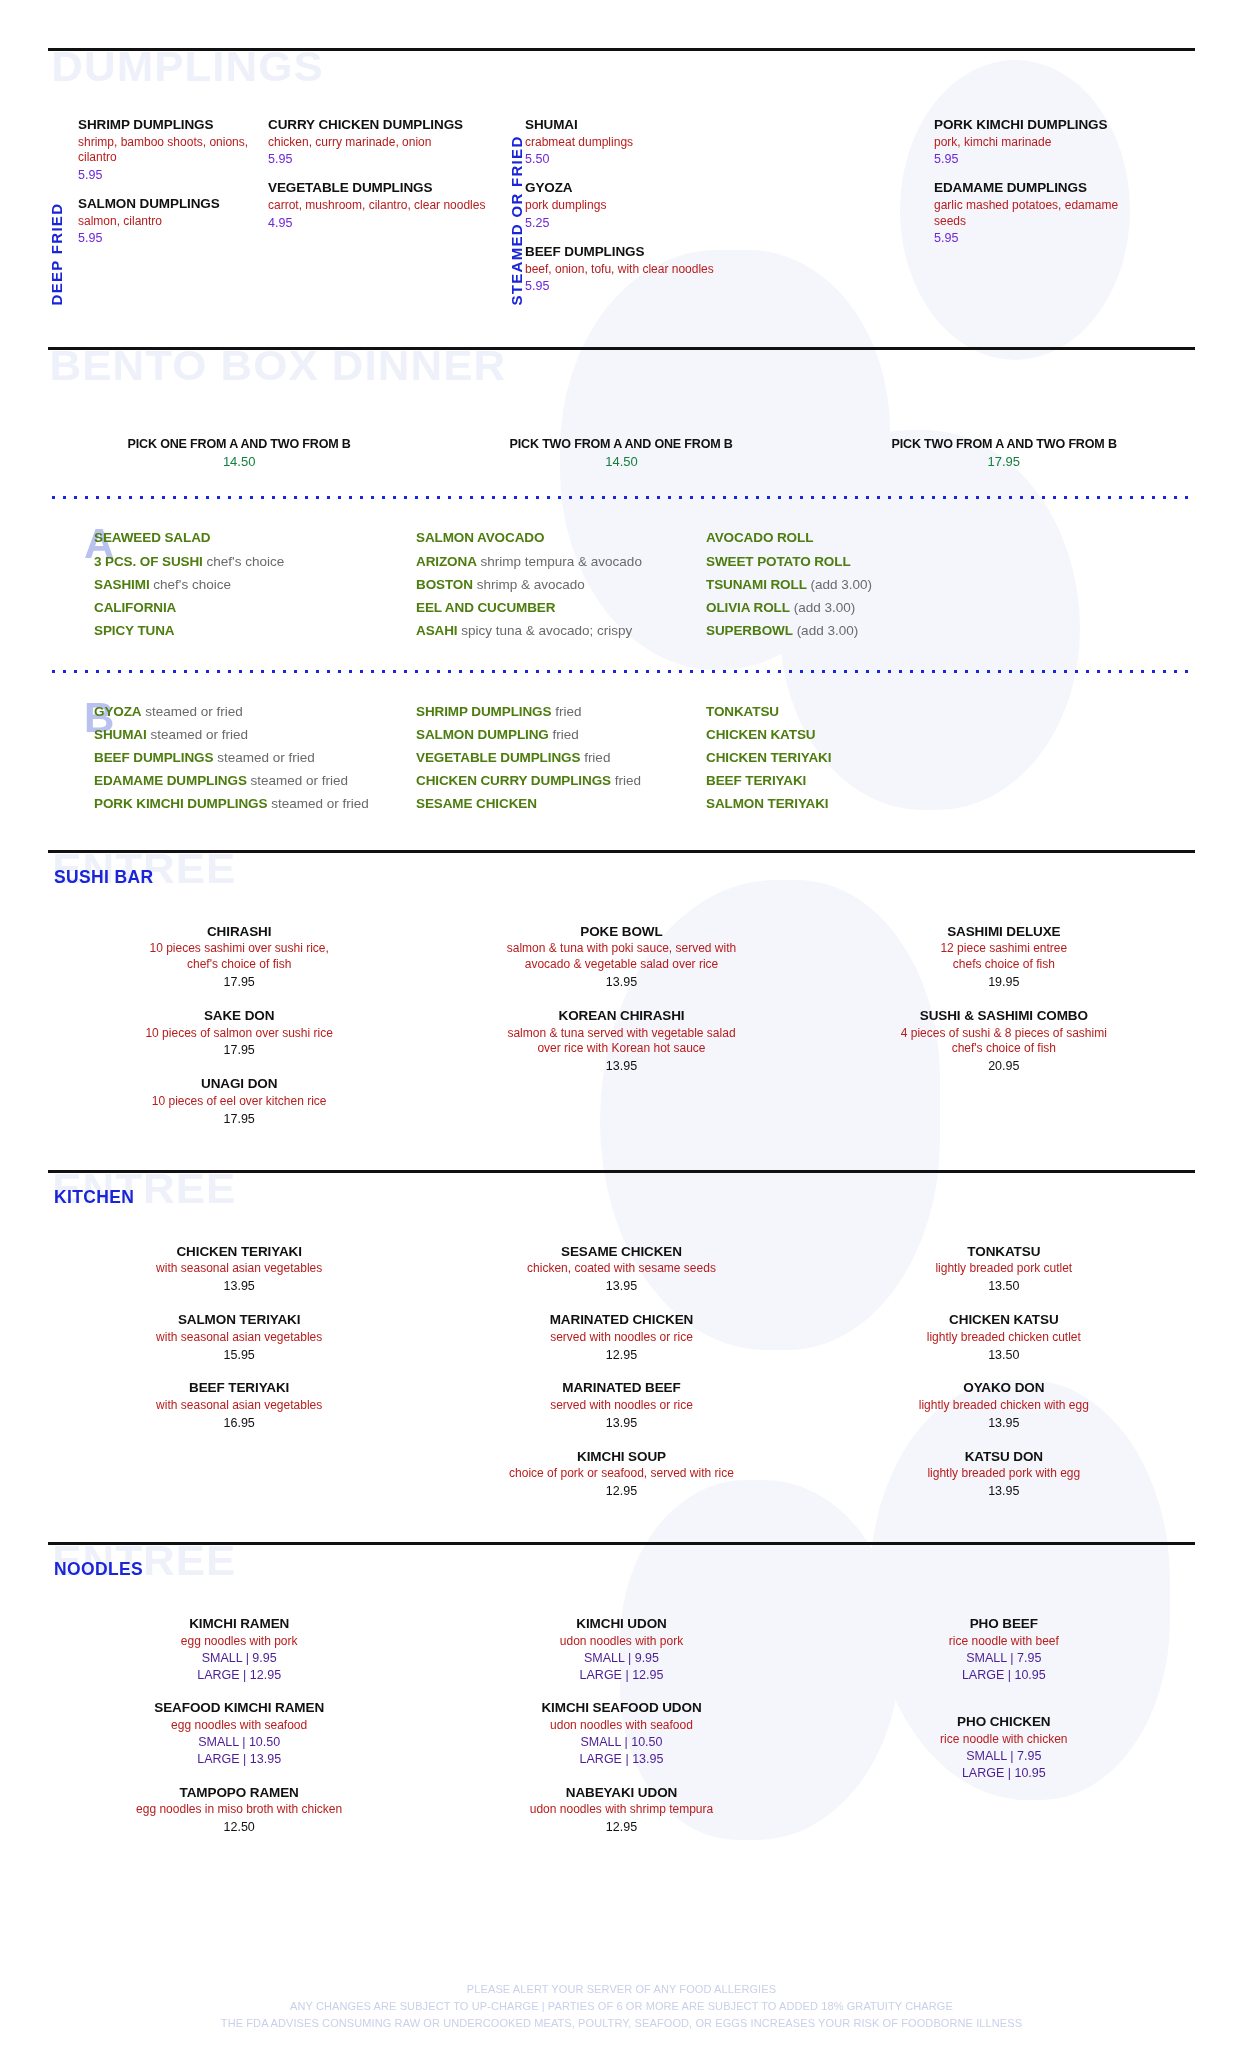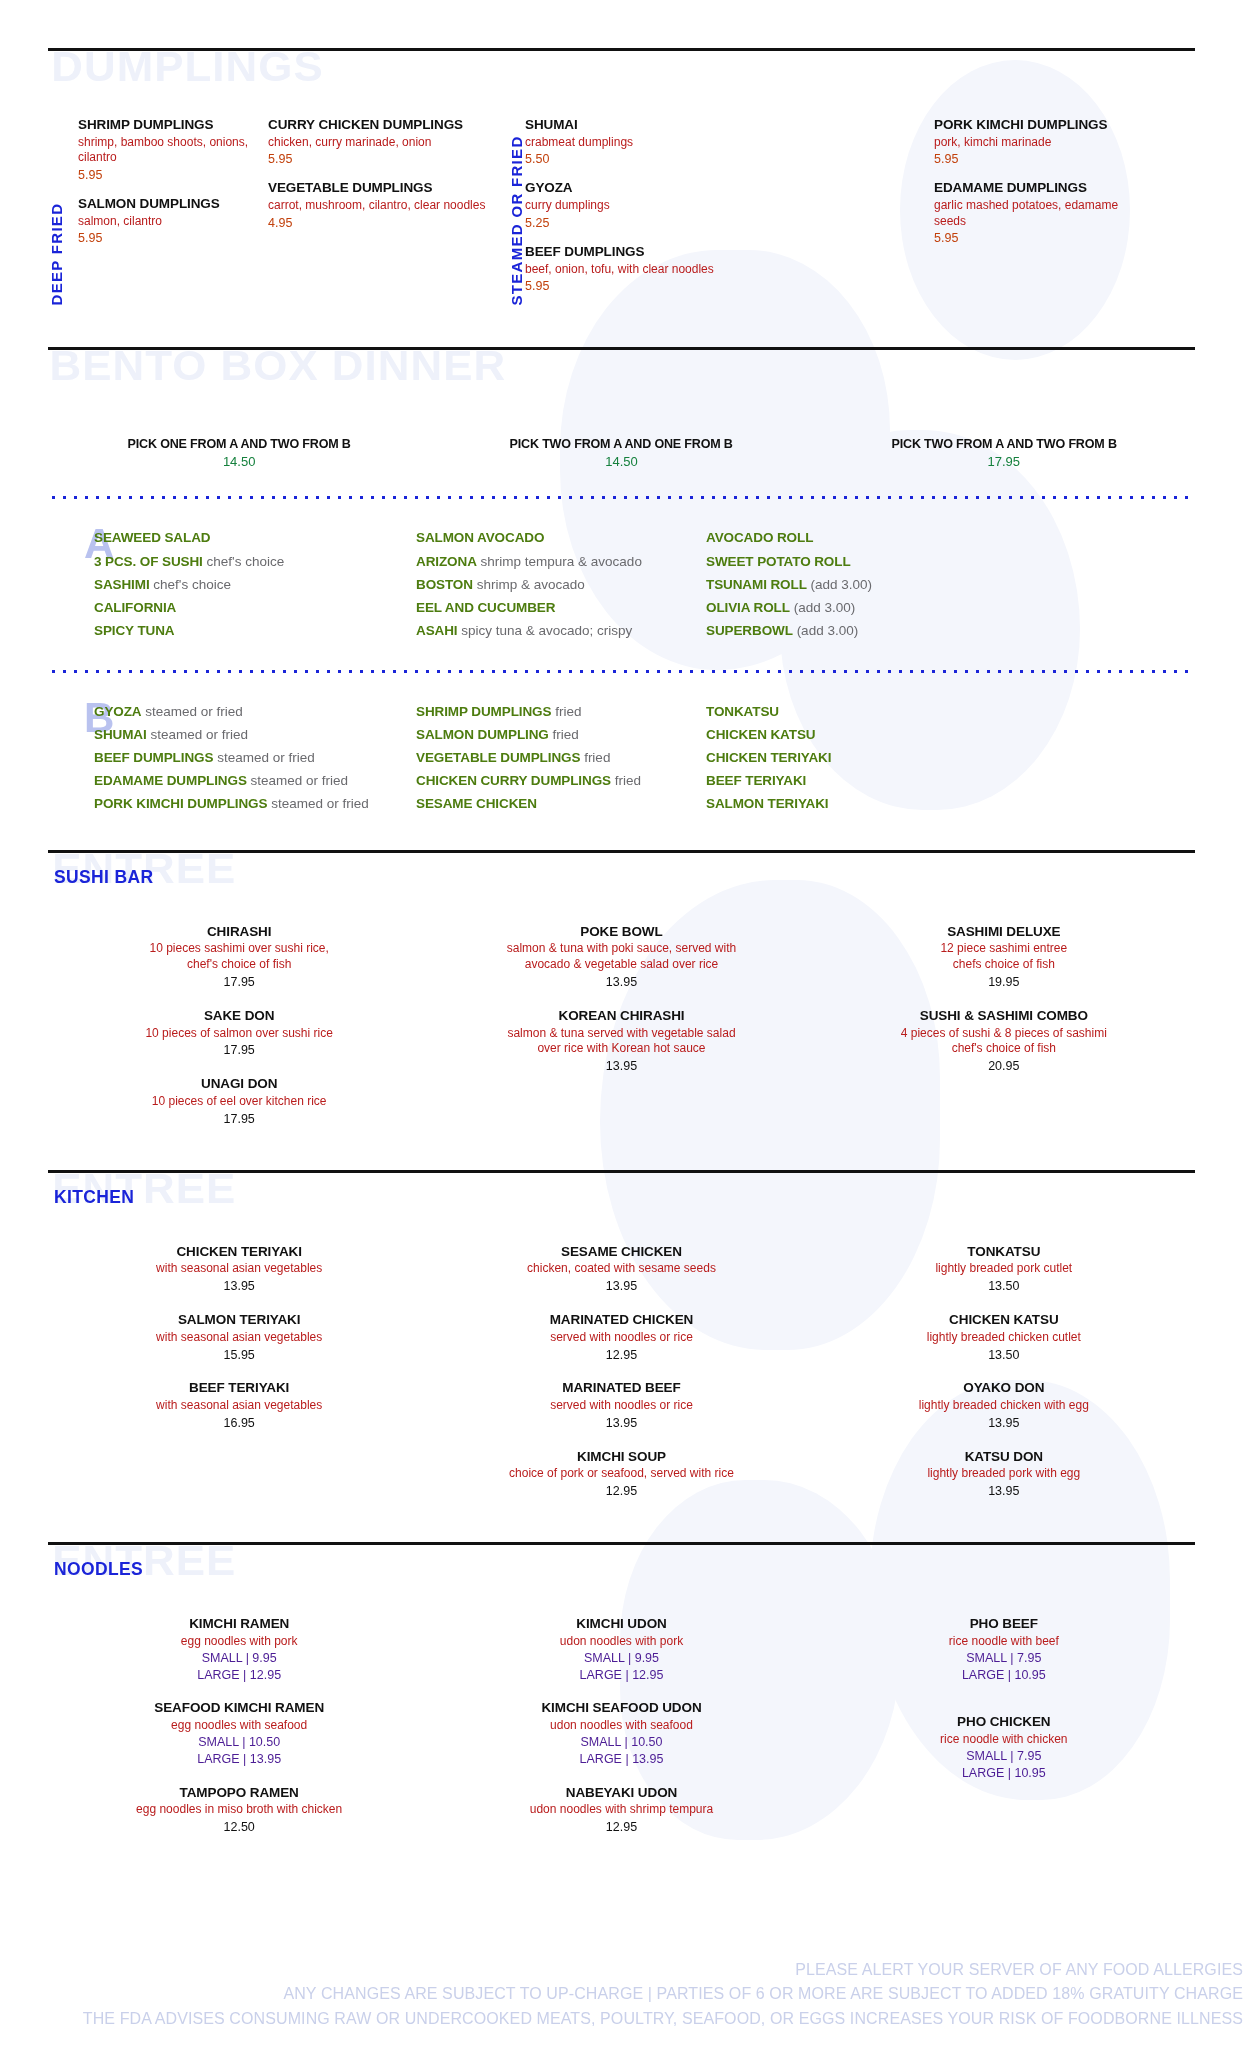--- a/index.html
+++ b/index.html
@@ -92,21 +92,21 @@
   .dump-col.c3 { width: 214px; }
   .dump-col.c4 { width: 230px; }
   .item { margin-bottom: 13px; }
   .item .nm {
     font-size: 13.5px; font-weight: bold; letter-spacing: -0.1px;
     color: #111; line-height: 1.25;
   }
   .item .ds {
     font-size: 12px; color: #b91c1c; line-height: 1.28; margin-top: 1px;
   }
-  .item .pr { font-size: 12.5px; color: #c2410c; line-height: 1.3; margin-top: 1px; }
+  .item .pr { font-size: 12.5px; color: #6d28d9; line-height: 1.3; margin-top: 1px; }
 
   
   .picks { display: flex; margin: 34px 48px 0 48px; text-align: center; }
   .picks > div { flex: 1; }
   .picks .pt {
     font-size: 13.5px; font-weight: bold; letter-spacing: -0.2px; color: #111;
     transform: scaleX(0.93); transform-origin: center;
   }
   .picks .pp { font-size: 13px; color: #15803d; margin-top: 3px; }
 
@@ -145,21 +145,21 @@
   .centry .sz { font-size: 12.5px; color: #4c1d95; line-height: 1.35; }
 
   
   .footer {
     position: absolute;
     left: 0; right: 0; bottom: 16px;
     text-align: center;
     color: #c9d0ea;
     z-index: 3;
   }
-  .footer div { font-size: 16px; line-height: 1.55; letter-spacing: 0.1px; text-align: right; }
+  .footer div { font-size: 11px; line-height: 1.55; letter-spacing: 0.1px; }
 </style>
 </head>
 <body>
 
 <div class="page">
 
   <div class="blob b1"></div>
   <div class="blob b2"></div>
   <div class="blob b3"></div>
   <div class="blob b4"></div>
@@ -209,21 +209,21 @@
         <div class="vert-label">STEAMED OR FRIED</div>
         <div class="dump-cols">
           <div class="dump-col c3">
             <div class="item">
               <div class="nm">SHUMAI</div>
               <div class="ds">crabmeat dumplings</div>
               <div class="pr">5.50</div>
             </div>
             <div class="item">
               <div class="nm">GYOZA</div>
-              <div class="ds">curry dumplings</div>
+              <div class="ds">pork dumplings</div>
               <div class="pr">5.25</div>
             </div>
             <div class="item" style="width:240px">
               <div class="nm">BEEF DUMPLINGS</div>
               <div class="ds" style="white-space:nowrap">beef, onion, tofu, with clear noodles</div>
               <div class="pr">5.95</div>
             </div>
           </div>
           <div class="dump-col c4" style="margin-left:195px">
             <div class="item">

